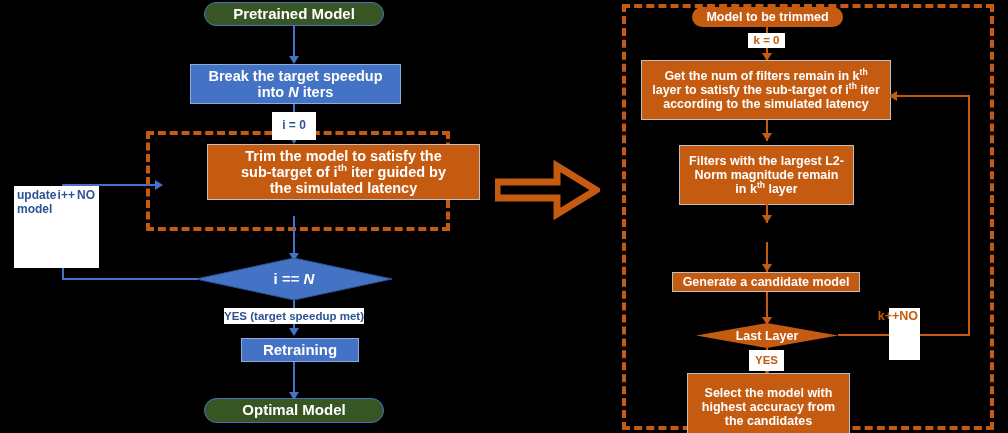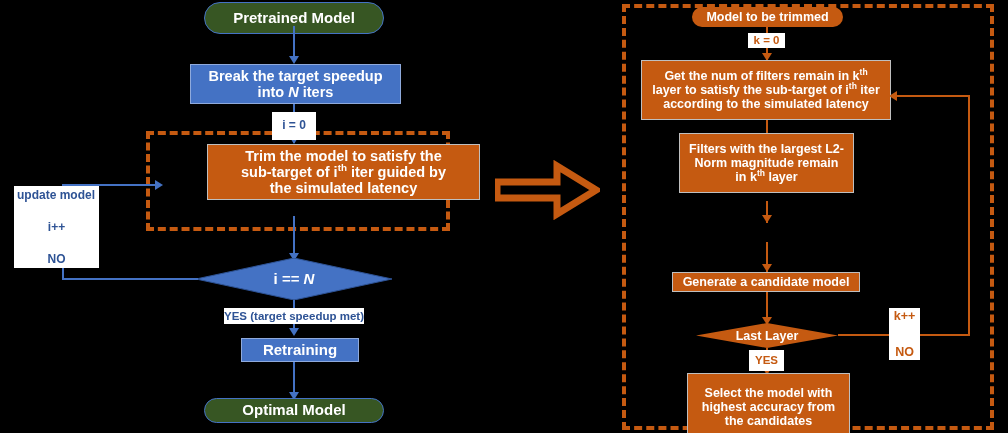--- a/index.html
+++ b/index.html
@@ -111,39 +111,39 @@
     justify-content: center;
     line-height: 1.1;
   }
   .lab-blue { color: #2E5395; }
   .lab-orange { color: #C55A11; }
   .note-box {
     position: absolute;
     background: #ffffff;
     box-sizing: border-box;
     display: flex;
-    flex-direction: column;
-    justify-content: space-between;
+    flex-direction: row;
+    justify-content: flex-end;
     color: #2E5395;
     font-weight: bold;
   }
   .note-box span { display: block; width: 100%; }
   .note-l { text-align: left; }
   .note-c { text-align: center; }
   sup { font-size: 0.68em; vertical-align: super; line-height: 0; }
   .big-arrow { position: absolute; }
 </style>
 </head>
 <body>
 
 <div id="canvas">
 
   <div class="dashed-frame" style="left:146px; top:131px; width:304px; height:100px;"></div>
 
-  <div class="node pill-green" style="left:204px; top:2px; width:180px; height:32px; font-size:15px;">
+  <div class="node pill-green" style="left:204px; top:2px; width:180px; height:24px; font-size:15px;">
     <span>Pretrained Model</span>
   </div>
 
   <div class="ln" style="left:293px; top:26px; width:2px; height:32px;"></div>
   <div class="arrowhead ah-down-b" style="left:289px; top:56px;"></div>
 
   <div class="node rect-blue" style="left:190px; top:64px; width:211px; height:40px; font-size:14.5px;">
     <span>Break the target speedup<br>into <i>N</i> iters</span>
   </div>
 
@@ -211,21 +211,21 @@
     <span>k = 0</span>
   </div>
 
   <div class="node rect-orange" style="left:641px; top:60px; width:250px; height:60px; font-size:12.5px; padding:0 4px;">
     <span>Get the num of filters remain in k<sup>th</sup><br>layer to satisfy the sub-target of i<sup>th</sup> iter<br>according to the simulated latency</span>
   </div>
 
   <div class="ln-o" style="left:766px; top:120px; width:2px; height:21px;"></div>
   <div class="arrowhead ah-down-o" style="left:762px; top:133px;"></div>
 
-  <div class="node rect-orange" style="left:679px; top:133px; width:175px; height:60px; font-size:12.5px; padding:0 4px;">
+  <div class="node rect-orange" style="left:679px; top:145px; width:175px; height:60px; font-size:12.5px; padding:0 4px;">
     <span>Filters with the largest L2-<br>Norm magnitude remain<br>in k<sup>th</sup> layer</span>
   </div>
 
   <div class="ln-o" style="left:766px; top:201px; width:2px; height:22px;"></div>
   <div class="arrowhead ah-down-o" style="left:762px; top:215px;"></div>
 
 
   <div class="ln-o" style="left:766px; top:242px; width:2px; height:30px;"></div>
   <div class="arrowhead ah-down-o" style="left:762px; top:264px;"></div>
 

